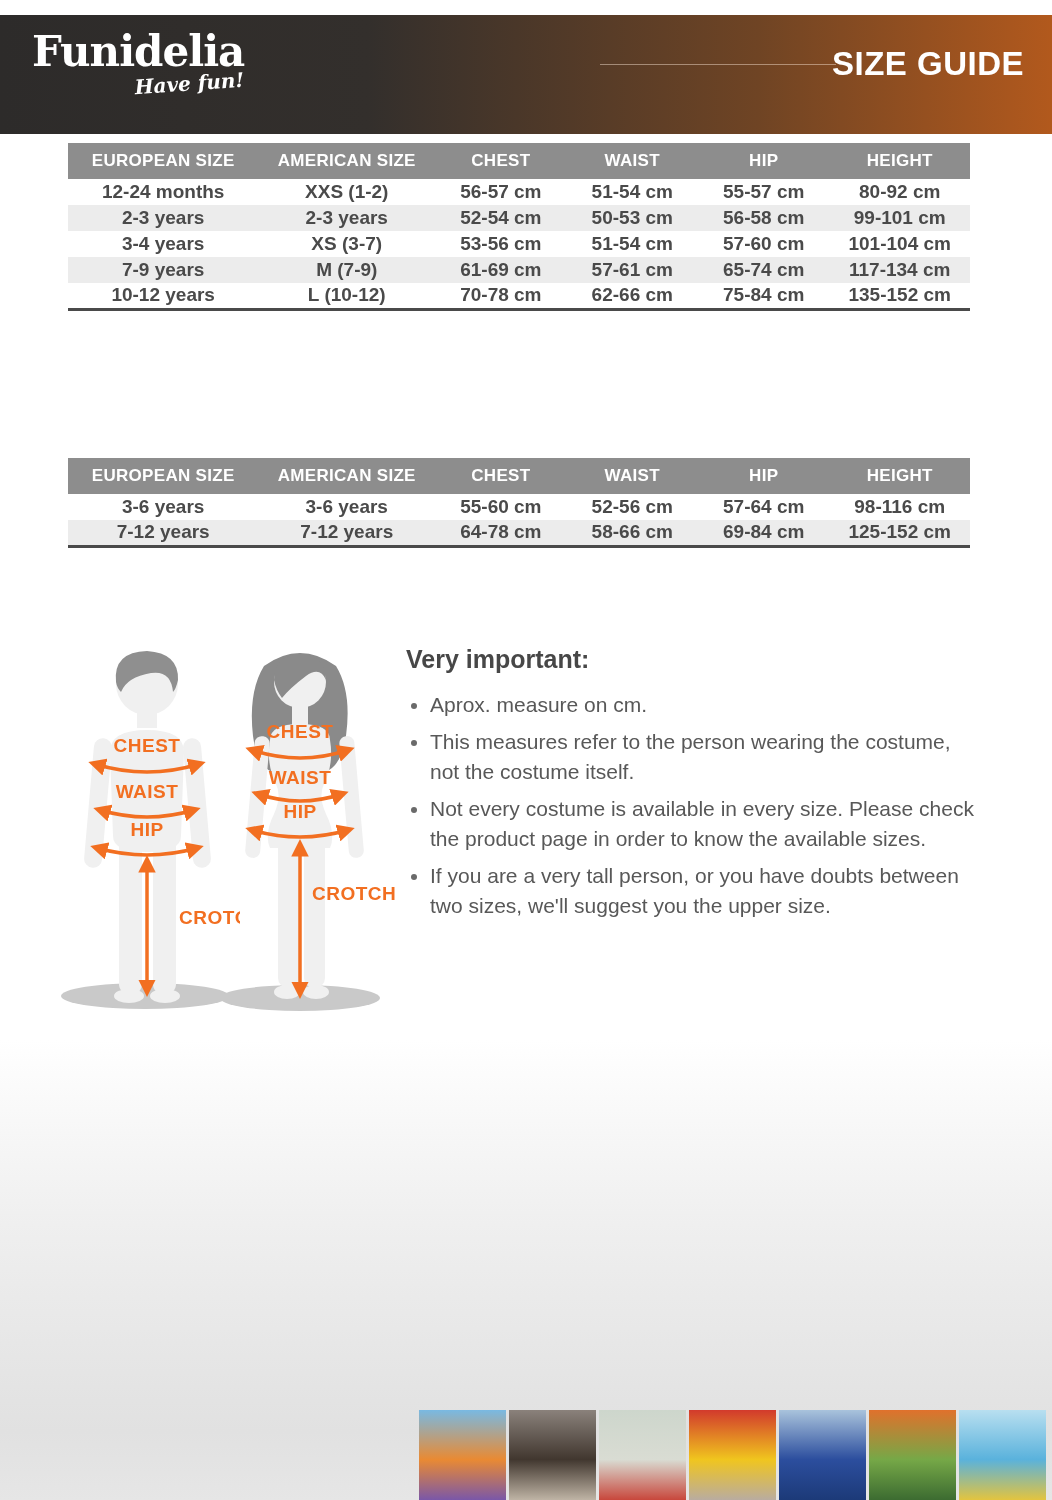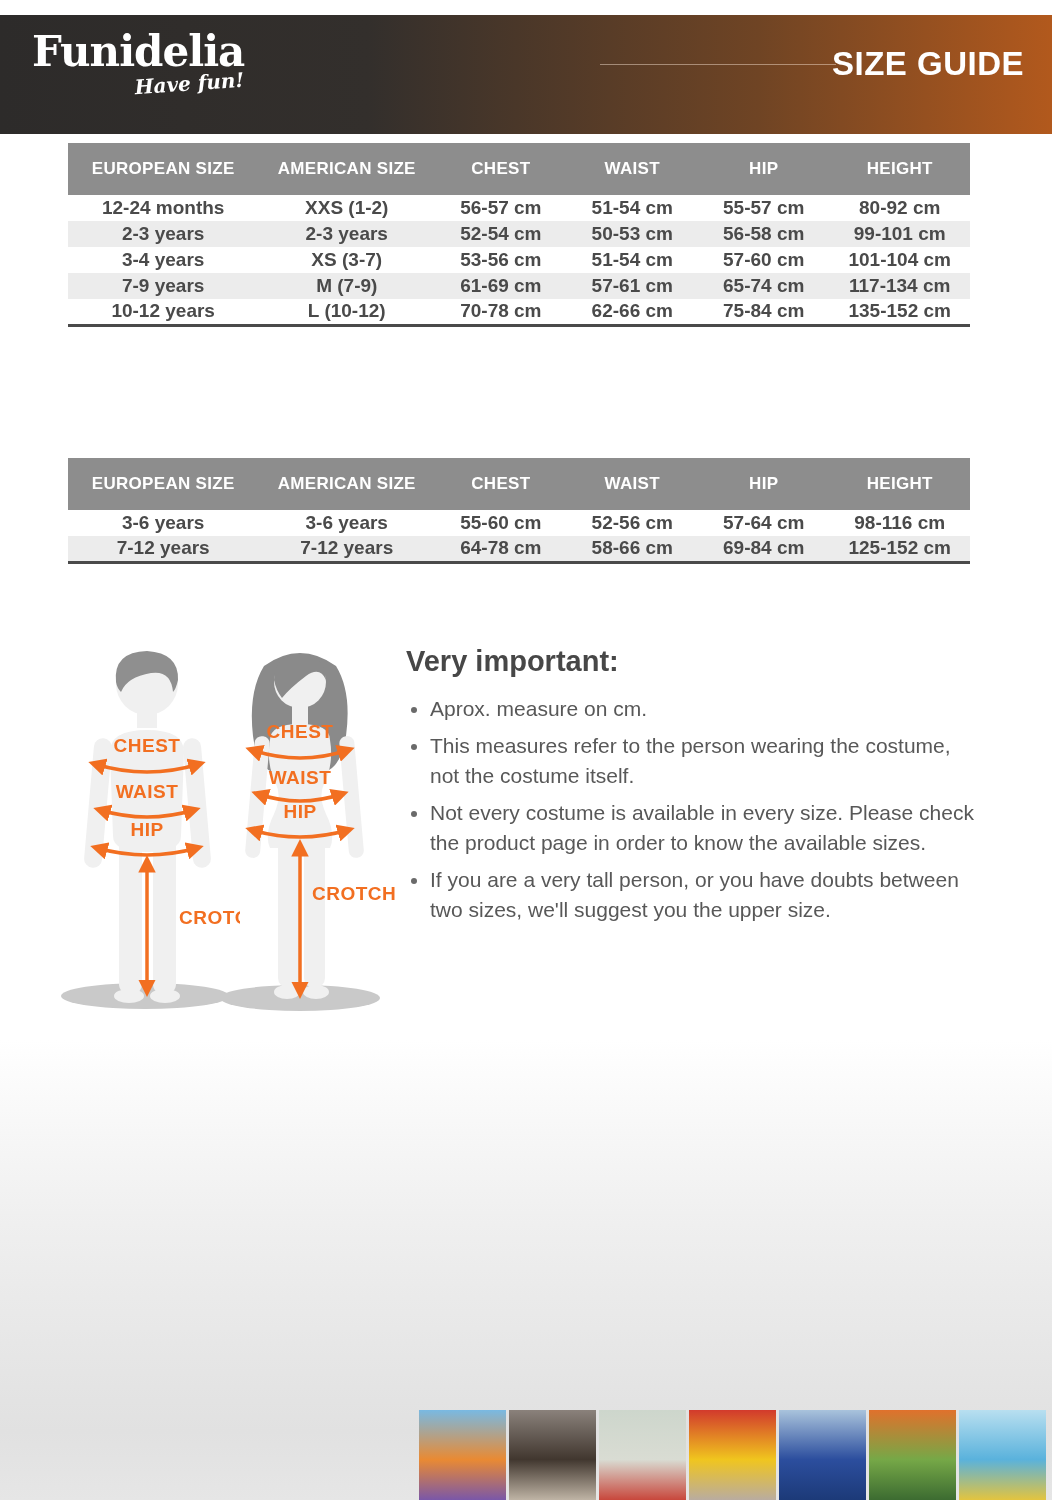--- a/index.html
+++ b/index.html
@@ -32,41 +32,41 @@
     font-size:33px; font-weight:800; letter-spacing:.5px;
   }
   
   .size-table {
     position:absolute; left:68px; width:902px;
     border-collapse:collapse; table-layout:fixed;
     border-bottom:3px solid #4a4a4a;
   }
   .t1 { top:143px; } .t2 { top:458px; }
   .size-table th {
-    background:#8d8d8d; color:#fff; height:52px;
+    background:#8d8d8d; color:#fff; height:36px;
     font-size:17px; font-weight:700; letter-spacing:.3px; text-align:center;
   }
   .size-table td {
     height:26px; text-align:center; color:#4a4a4a;
     font-size:19px; font-weight:700;
   }
   .size-table tbody tr:nth-child(even) td { background:#ececec; }
   .size-table col.c1 { width:21%; } .size-table col.c2 { width:19.5%; }
   .size-table col.c3 { width:14.5%; } .size-table col.c4 { width:14.5%; }
   .size-table col.c5 { width:14.5%; } .size-table col.c6 { width:15.5%; }
   
   .figure-boy  { position:absolute; left:55px;  top:640px; }
   .figure-girl { position:absolute; left:212px; top:636px; }
   .fig-label {
     font-family:"Liberation Sans", sans-serif; font-weight:700;
     font-size:19px; letter-spacing:.5px; fill:#f26f21;
   }
   
   .notes { position:absolute; left:406px; top:645px; width:574px; color:#555; }
-  .notes-heading { font-size:29px; font-weight:700; color:#474747; margin-bottom:16px; }
+  .notes-heading { font-size:25px; font-weight:700; color:#474747; margin-bottom:16px; }
   .notes ul { list-style:disc; padding-left:24px; }
   .notes li { font-size:21px; line-height:1.43; margin-bottom:7px; color:#585858; }
   .notes li::marker { color:#6a6a6a; }
   
   .footer-gradient {
     position:absolute; left:0; top:1040px; width:1052px; height:460px;
     background:linear-gradient(180deg,#ffffff 0%,#efefef 40%,#e1e1e1 85%,#e6e6e6 100%);
   }
   .photo-strip {
     position:absolute; left:419px; bottom:0; height:90px;

